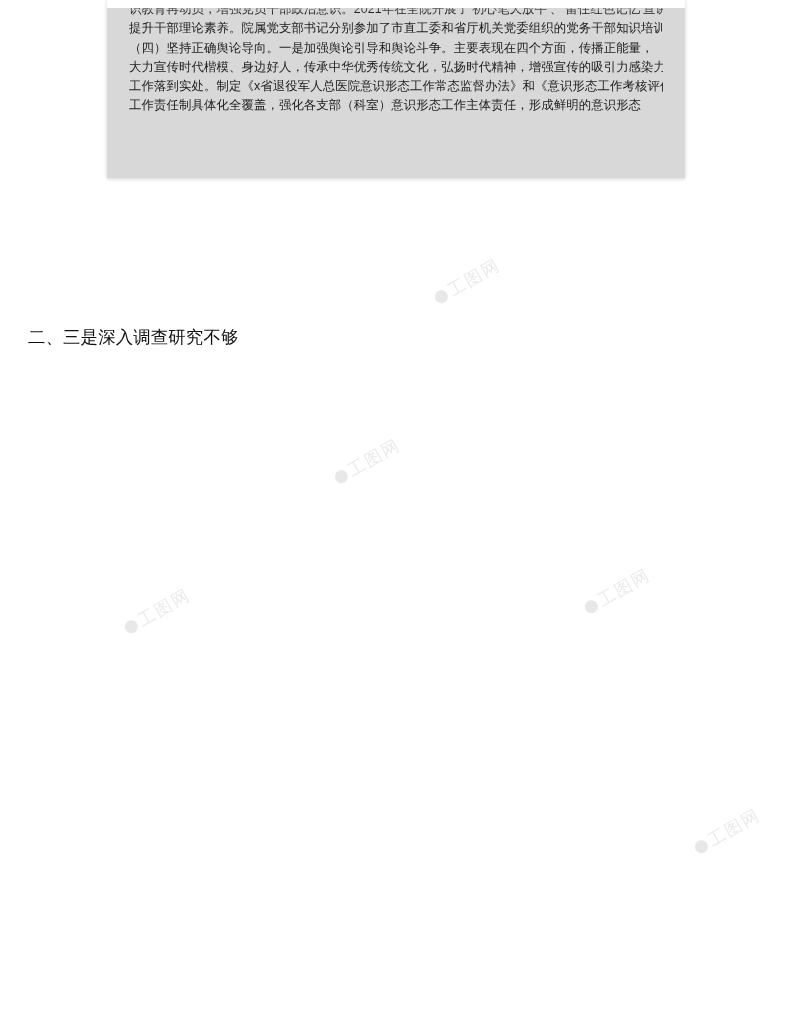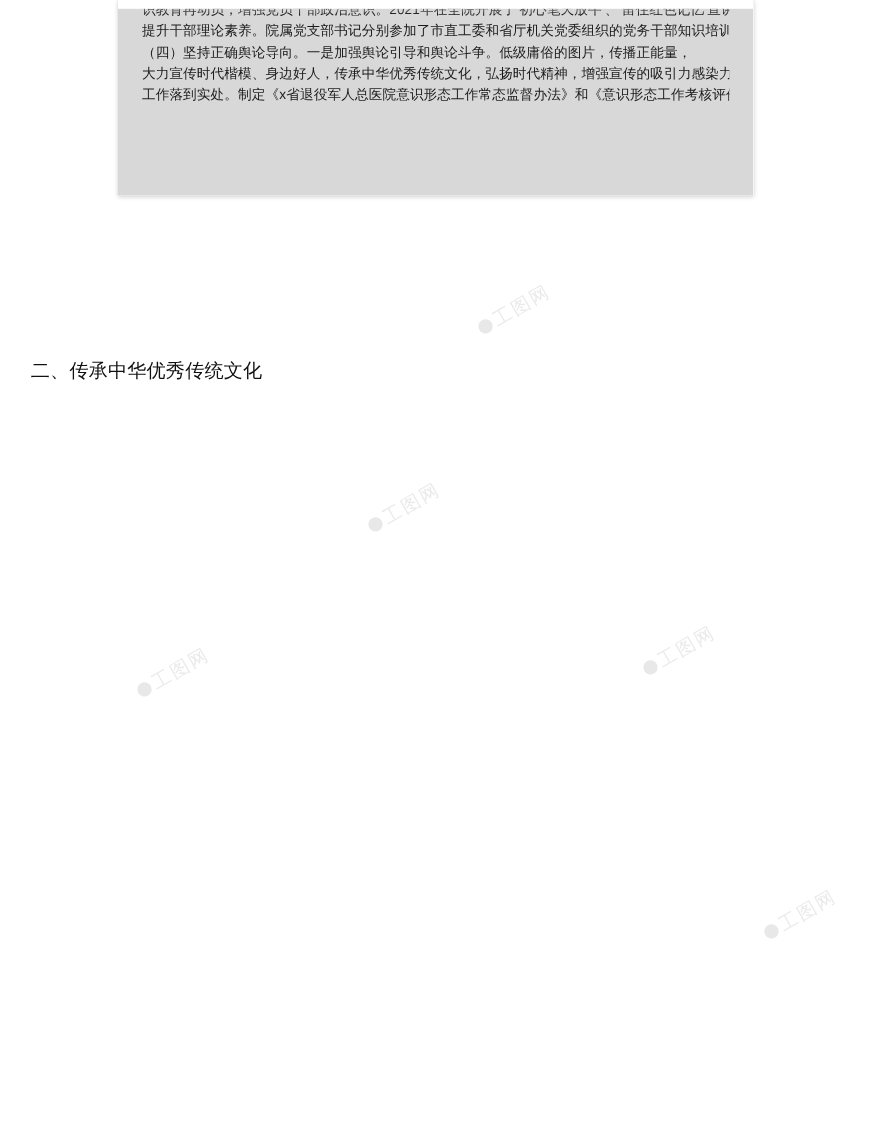--- a/index.html
+++ b/index.html
@@ -105,30 +105,31 @@
     margin-right: 3px;
   }
 </style>
 </head>
 <body>
 
 <div class="preview-wrap">
   <div class="preview-inner">
     <div class="pline">识教育再动员，增强党员干部政治意识。2021年在全院开展了‘初心笔天放牛’、‘留住红色记忆’宣讲活动。三是加强干部培训。采取“请进来”与“走出去”的方式，加强干部培训，不断</div>
     <div class="pline">提升干部理论素养。院属党支部书记分别参加了市直工委和省厅机关党委组织的党务干部知识培训班。党党委邀请市直工委专家来院进行党务干部知识培训。</div>
-    <div class="pline">（四）坚持正确舆论导向。一是加强舆论引导和舆论斗争。低级庸俗的图片，传播正能量，</div>
+    <div class="pline">（四）坚持正确舆论导向。一是加强舆论引导和舆论斗争。主要表现在四个方面，传播正能量，</div>
     <div class="pline">大力宣传时代楷模、身边好人，传承中华优秀传统文化，弘扬时代精神，增强宣传的吸引力感染力。在全院开展了“讲好老兵故事，留住红色记忆”活动。二是加强责任，将意识形态</div>
     <div class="pline">工作落到实处。制定《x省退役军人总医院意识形态工作常态监督办法》和《意识形态工作考核评价办法》，进一步加强对意识形态工作责任制落实情况的监督检查，推动意识形态</div>
+    <div class="pline">工作责任制具体化全覆盖，强化各支部（科室）意识形态工作主体责任，形成鲜明的意识形态</div>
   </div>
   <div class="preview-fade-top"></div>
   <div class="preview-cut"></div>
 </div>
 <div class="preview-shadow"></div>
 
 <div class="doc">
-  <p class="head">二、传承中华优秀传统文化</p>
+  <p class="head">二、三是深入调查研究不够</p>
 </div>
 
 <div class="wm" style="left:430px; top:290px;"><span class="dot"></span><span>工图网</span></div>
 <div class="wm" style="left:120px; top:620px;"><span class="dot"></span><span>工图网</span></div>
 <div class="wm" style="left:580px; top:600px;"><span class="dot"></span><span>工图网</span></div>
 <div class="wm" style="left:330px; top:470px;"><span class="dot"></span><span>工图网</span></div>
 <div class="wm" style="left:690px; top:840px;"><span class="dot"></span><span>工图网</span></div>
 
 </body></html>

